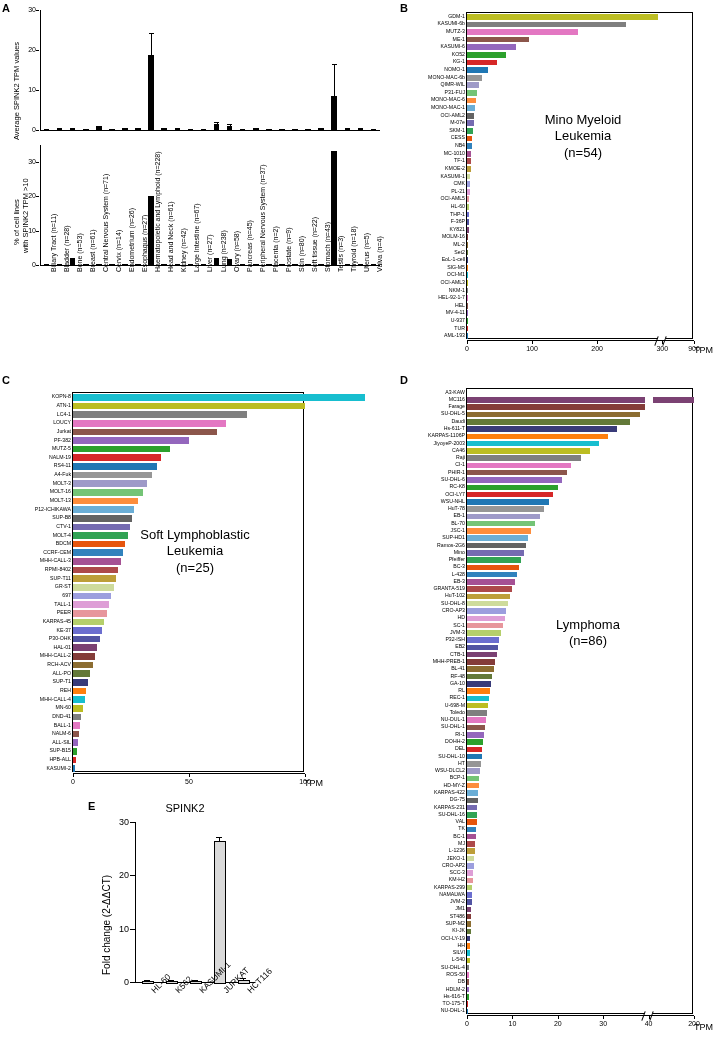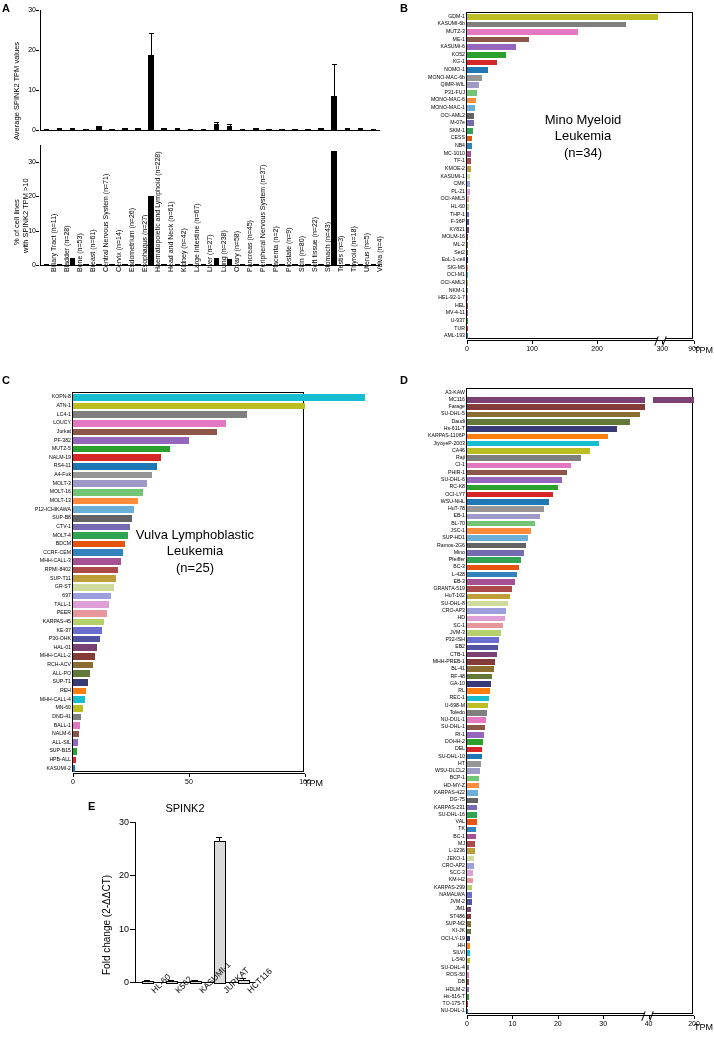--- a/index.html
+++ b/index.html
@@ -261,21 +261,21 @@
       <div class="ticklab" style="left:183.22px;top:332px;width:24px;">300</div>
       <div class="tick" style="left:227px;top:328px;"></div>
       <div class="ticklab" style="left:215px;top:332px;width:24px;">900</div>
       <div class="brk" style="left:191.22px;top:0px;width:8px;height:327px;background:#fff;"></div>
       <div style="position:absolute;left:189.22px;top:323px;width:1px;height:10px;background:#000;transform:rotate(20deg);"></div>
       <div style="position:absolute;left:197.22px;top:323px;width:1px;height:10px;background:#000;transform:rotate(20deg);"></div>
     </div>
   <div class="bigtitle" style="left:110px;top:112px;width:150px;">
     <span>Mino Myeloid</span><br>
     <span>Leukemia</span><br>
-    <span>(n=34)</span>
+    <span>(n=54)</span>
   </div>
   <div class="tpm" style="left:296px;top:345px;">TPM</div>
 </div>
 
 <div class="panel" id="panelC" style="left:0;top:372px;width:395px;height:440px;">
   <div class="plabel" style="left:2px;top:2px;">C</div>
   <div class="boxplot" id="c-box" style="left:72px;top:20px;width:230px;height:378px;">
       <div class="hbar" style="left:0;top:372.40000000000003px;width:1.856px;height:6.563636363636364px;background:#1f77b4;"></div>
       <div class="rowlab" style="left:-66px;top:372.6818181818182px;width:64px;">KASUMI-2</div>
       <div class="hbar" style="left:0;top:363.7636363636364px;width:2.7840000000000003px;height:6.563636363636364px;background:#d62728;"></div>
@@ -366,21 +366,21 @@
       <div class="rowlab" style="left:-66px;top:1.3181818181818183px;width:64px;">KOPN-8</div>
       <div class="axis-line" style="left:0;top:380px;width:232px;height:1px;"></div>
       <div class="tick" style="left:0px;top:381px;"></div>
       <div class="ticklab" style="left:-12px;top:385px;width:24px;">0</div>
       <div class="tick" style="left:116px;top:381px;"></div>
       <div class="ticklab" style="left:104px;top:385px;width:24px;">50</div>
       <div class="tick" style="left:232px;top:381px;"></div>
       <div class="ticklab" style="left:220px;top:385px;width:24px;">100</div>
     </div>
   <div class="bigtitle" style="left:115px;top:155px;width:160px;">
-    <span>Vulva Lymphoblastic</span><br>
+    <span>Soft Lymphoblastic</span><br>
     <span>Leukemia</span><br>
     <span>(n=25)</span>
   </div>
   <div class="tpm" style="left:304px;top:406px;">TPM</div>
 </div>
 
 <div class="panel" id="panelD" style="left:398px;top:372px;width:316px;height:685px;">
   <div class="plabel" style="left:2px;top:2px;">D</div>
   <div class="boxplot" id="d-box" style="left:68px;top:16px;width:225px;height:624px;">
       <div class="hbar" style="left:0;top:619.5944186046511px;width:0.9080000000000001px;height:5.532093023255814px;background:#1f77b4;"></div>
@@ -565,20 +565,24 @@
       <div class="tick" style="left:136.20000000000002px;top:627px;"></div>
       <div class="ticklab" style="left:124.20000000000002px;top:631px;width:24px;">30</div>
       <div class="tick" style="left:181.60000000000002px;top:627px;"></div>
       <div class="ticklab" style="left:169.60000000000002px;top:631px;width:24px;">40</div>
       <div class="tick" style="left:227px;top:627px;"></div>
       <div class="ticklab" style="left:215px;top:631px;width:24px;">200</div>
       <div class="brk" style="left:177.60000000000002px;top:0px;width:8px;height:626px;background:#fff;"></div>
       <div style="position:absolute;left:175.60000000000002px;top:622px;width:1px;height:10px;background:#000;transform:rotate(20deg);"></div>
       <div style="position:absolute;left:183.60000000000002px;top:622px;width:1px;height:10px;background:#000;transform:rotate(20deg);"></div>
     </div>
+  <div class="bigtitle" style="left:115px;top:245px;width:150px;">
+    <span>Lymphoma</span><br>
+    <span>(n=86)</span>
+  </div>
   <div class="tpm" style="left:296px;top:650px;">TPM</div>
 </div>
 
 <div id="panelE">
   <div class="plabel" style="left:3px;top:0px;">E</div>
   <div class="e-title" style="left:10px;top:2px;width:180px;">SPINK2</div>
   <div class="e-ylab" style="left:16px;top:175px;">Fold change (2<tspan>-ΔΔCT</tspan>)</div>
   <div id="e-plot" style="position:absolute;left:50px;top:22px;width:120px;height:160px;">
       <div class="axis-line" style="left:0;top:0;width:1px;height:160px;"></div>
       <div class="axis-line" style="left:0;top:160px;width:120px;height:1px;"></div>

